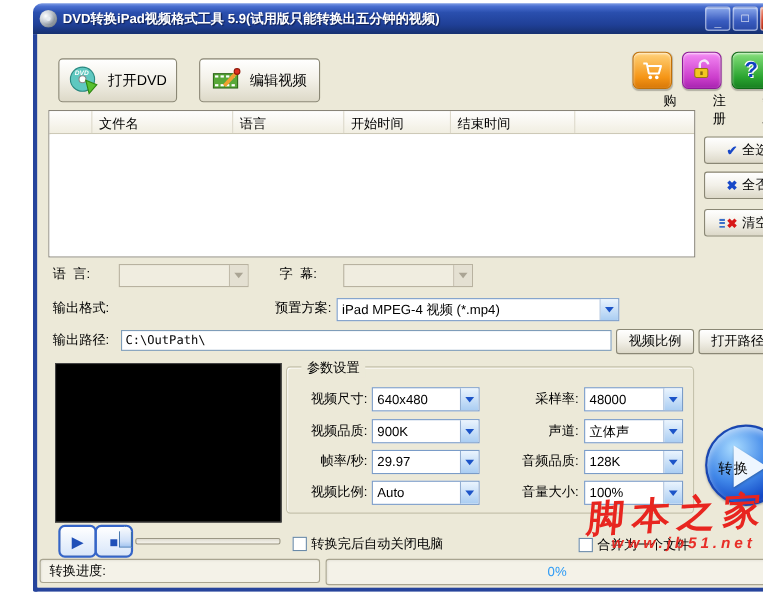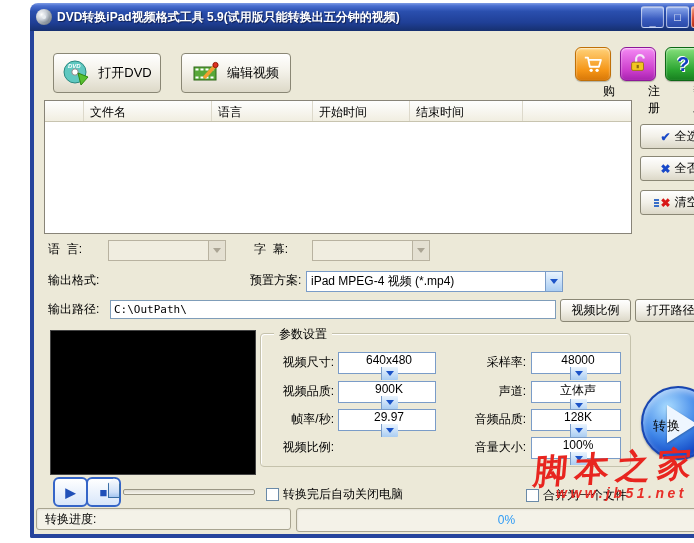--- a/index.html
+++ b/index.html
@@ -85,21 +85,21 @@
                 border-radius:2px;background:linear-gradient(#dedbd0,#f6f4ec);}
   #slider-thumb{position:absolute;left:74px;top:447px;width:12px;height:20px;
                 clip-path:polygon(50% 0,100% 28%,100% 100%,0 100%,0 28%);
                 background:linear-gradient(180deg,#fdfdfd,#cfe0f8 70%,#9cc0ee);
                 box-shadow:inset 0 0 0 1px #3a6ea5;}
   
   #groupbox{position:absolute;left:226px;top:302px;width:369px;height:132px;
             border:1px solid #c5c2ac;border-radius:4px;box-shadow:1px 1px 0 #fff inset;}
   #group-legend{position:absolute;left:240px;top:295px;background:#ECE9D8;padding:0 5px;font-size:12px;}
   .plbl{position:absolute;font-size:12px;line-height:20px;text-align:right;white-space:nowrap;}
-  .pcombo{height:20px;flex-direction:column;}
+  .pcombo{height:20px;}
   
   #convert{position:absolute;left:607px;top:355px;width:74px;height:74px;border-radius:50%;
            background:radial-gradient(circle at 35% 28%,#aadcff,#3f86e8 45%,#0c3fc0 78%,#082d92);
            border:2px solid #1a46b0;box-shadow:inset 0 3px 6px rgba(255,255,255,.55),0 1px 2px rgba(0,0,0,.3);
            box-sizing:border-box;}
   #convert .tri{position:absolute;left:24px;top:17px;width:0;height:0;
                 border-left:30px solid #eef6ff;border-top:19px solid transparent;border-bottom:19px solid transparent;
                 filter:drop-shadow(0 1px 1px rgba(0,0,0,.3));}
   #convert .cvt-label{position:absolute;left:10px;top:29px;font-size:13px;color:#000;letter-spacing:1px;}
   
@@ -276,20 +276,27 @@
     </div>
     <span class="plbl" style="left:228px;top:378px;width:72px;">帧率/秒:</span>
     <div class="combo pcombo" style="left:304px;top:378px;width:92px;">
       <span>29.97</span>
         <span class="flexspace"></span>
       <span class="arrowbtn">
           <i></i>
         </span>
     </div>
     <span class="plbl" style="left:228px;top:406px;width:72px;">视频比例:</span>
+    <div class="combo pcombo" style="left:304px;top:406px;width:92px;">
+      <span>Auto</span>
+        <span class="flexspace"></span>
+      <span class="arrowbtn">
+          <i></i>
+        </span>
+    </div>
 
     <span class="plbl" style="left:400px;top:321px;width:92px;">采样率:</span>
     <div class="combo pcombo" style="left:497px;top:321px;width:84px;">
       <span>48000</span>
         <span class="flexspace"></span>
       <span class="arrowbtn">
           <i></i>
         </span>
     </div>
     <span class="plbl" style="left:400px;top:350px;width:92px;">声道:</span>

